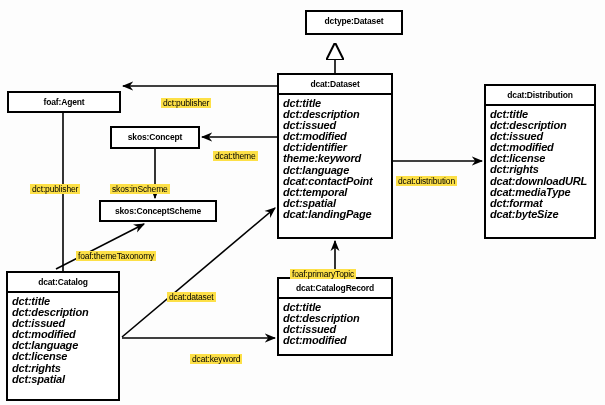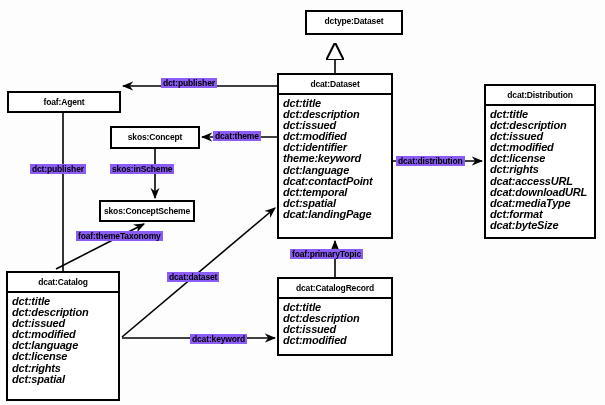--- a/index.html
+++ b/index.html
@@ -53,28 +53,29 @@
     font-weight: bold;
     color: #000;
     line-height: 11.1px;
     letter-spacing: -0.2px;
     white-space: nowrap;
     font-style: italic;
   }
   .edge-label {
     position: absolute;
     font-size: 8.5px;
-    font-weight: bold;
+    font-weight: normal;
     color: #000;
     letter-spacing: -0.15px;
     white-space: nowrap;
-    background: #8b5cf6;
+    background: #fde047;
     padding: 0 2px;
     z-index: 4;
     line-height: 10px;
+    margin-top: 20px;
   }
 </style>
 </head>
 <body>
 
 <div id="canvas">
 
   <svg id="edges" viewBox="0 0 605 405" xmlns="http://www.w3.org/2000/svg">
     <defs>
       <marker id="arrow-open" viewBox="0 0 10 10" refX="9" refY="5" markerWidth="7" markerHeight="7" orient="auto-start-reverse">
@@ -151,31 +152,30 @@
       </div>
       <div class="uml-box has-attrs" style="left: 484px; top: 84px; width: 112px; height: 155px;">
         <div class="uml-title">dcat:Distribution</div>
         <div class="uml-attrs">
           <div class="uml-attr">dct:title</div>
           <div class="uml-attr">dct:description</div>
           <div class="uml-attr">dct:issued</div>
           <div class="uml-attr">dct:modified</div>
           <div class="uml-attr">dct:license</div>
           <div class="uml-attr">dct:rights</div>
-          <div class="uml-attr">dcat:accessURL</div>
           <div class="uml-attr">dcat:downloadURL</div>
           <div class="uml-attr">dcat:mediaType</div>
           <div class="uml-attr">dct:format</div>
           <div class="uml-attr">dcat:byteSize</div>
         </div>
       </div>
       <div class="uml-box" style="left: 110px; top: 126px; width: 90px; height: 23px;">
         <div class="uml-title">skos:Concept</div>
       </div>
-      <div class="uml-box" style="left: 99px; top: 200px; width: 96px; height: 22px;">
+      <div class="uml-box" style="left: 99px; top: 200px; width: 118px; height: 22px;">
         <div class="uml-title">skos:ConceptScheme</div>
       </div>
       <div class="uml-box has-attrs" style="left: 6px; top: 271px; width: 114px; height: 130px;">
         <div class="uml-title">dcat:Catalog</div>
         <div class="uml-attrs">
           <div class="uml-attr">dct:title</div>
           <div class="uml-attr">dct:description</div>
           <div class="uml-attr">dct:issued</div>
           <div class="uml-attr">dct:modified</div>
           <div class="uml-attr">dct:language</div>

